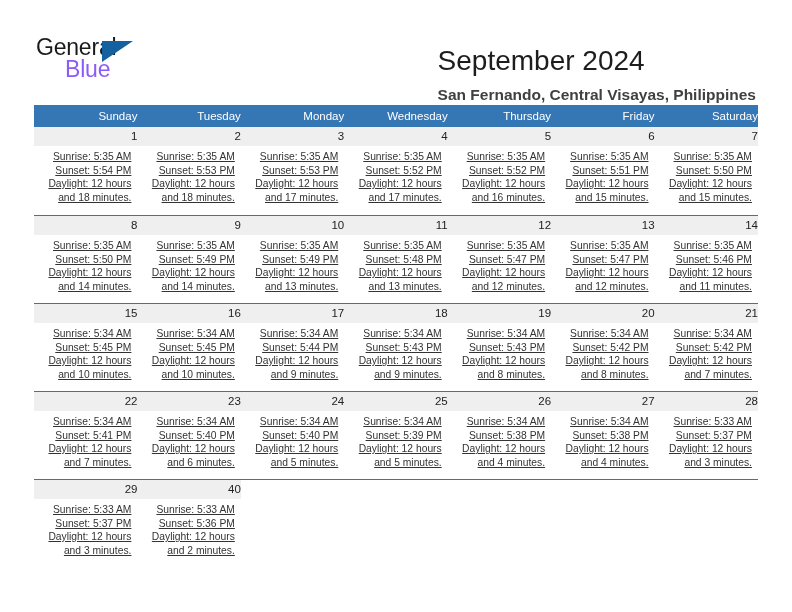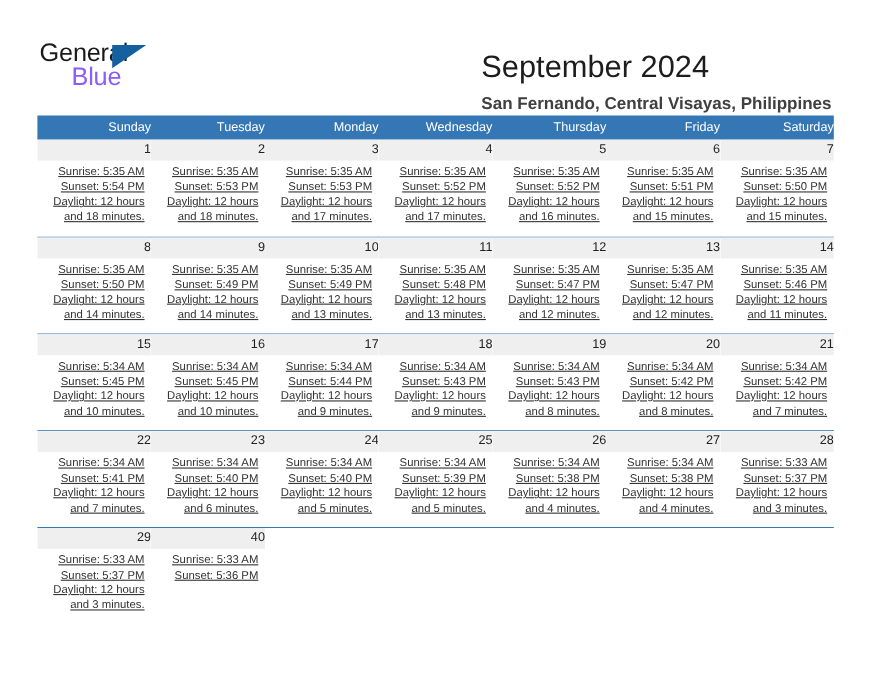--- a/index.html
+++ b/index.html
@@ -495,20 +495,21 @@
               <div class="daylight-line">Daylight: 12 hours and 3 minutes.</div>
             </div>
           </div>
           <div class="day-cell">
             <div class="daynum-band">
               <span class="daynum">40</span>
             </div>
             <div class="day-detail">
               <div>Sunrise: 5:33 AM</div>
               <div>Sunset: 5:36 PM</div>
+              <div class="daylight-line">Daylight: 12 hours and 2 minutes.</div>
             </div>
           </div>
           <div class="day-cell empty">
             <div class="daynum-band">
               <span class="daynum"></span>
             </div>
             <div class="day-detail">
               <div></div>
               <div></div>
               <div class="daylight-line"></div>

